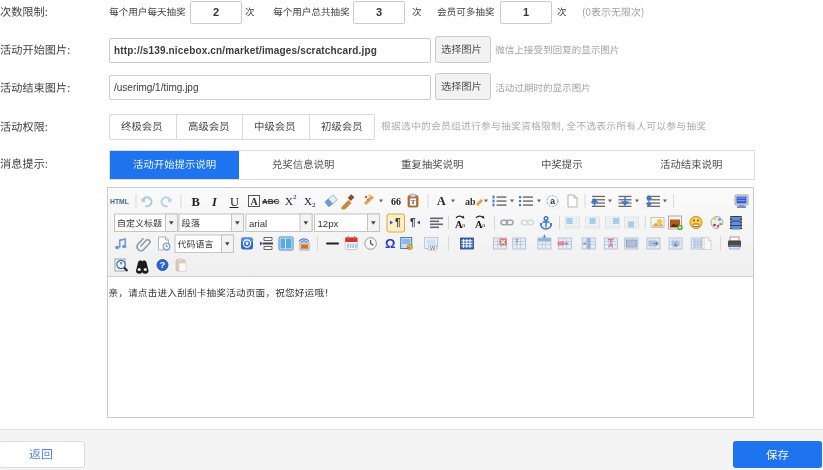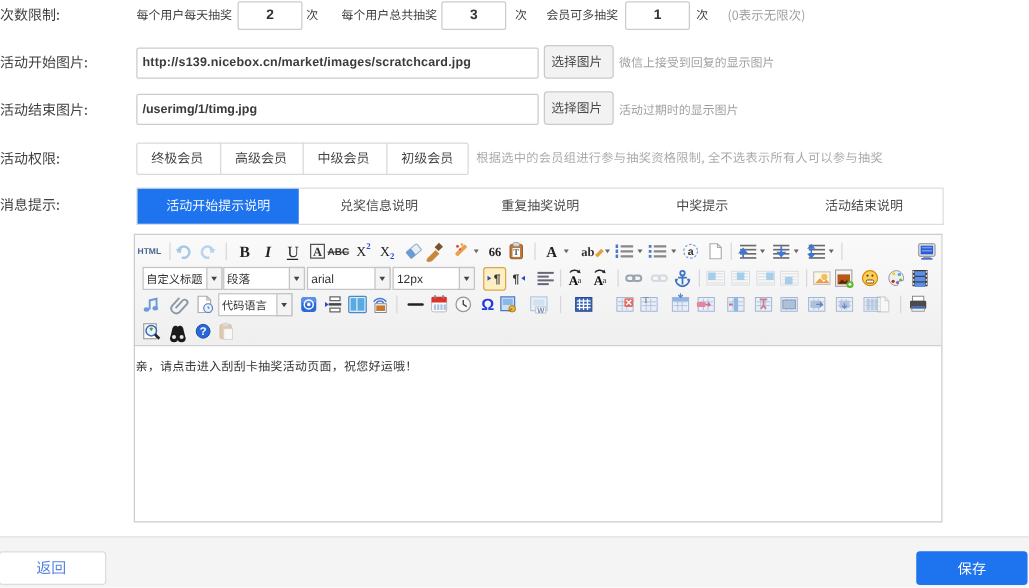--- a/index.html
+++ b/index.html
@@ -44,21 +44,21 @@
 <svg style="position:absolute;left:441.1px;top:44.2px;overflow:visible" width="40.8" height="11.8" viewBox="0 -8.98 40.8 11.83">
     <path d="M0.62 -7.80C1.21 -7.30 1.90 -6.58 2.20 -6.08L2.83 -6.56C2.50 -7.05 1.80 -7.75 1.20 -8.22ZM4.54 -8.26C4.30 -7.35 3.87 -6.45 3.32 -5.85C3.50 -5.76 3.83 -5.55 3.97 -5.44C4.21 -5.73 4.43 -6.08 4.64 -6.48H6.15V-4.99H3.26V-4.31H5.11C4.93 -2.97 4.51 -2.00 2.98 -1.46C3.15 -1.32 3.37 -1.04 3.45 -0.84C5.17 -1.51 5.68 -2.69 5.87 -4.31H6.92V-1.94C6.92 -1.17 7.09 -0.94 7.86 -0.94C8.01 -0.94 8.71 -0.94 8.86 -0.94C9.50 -0.94 9.71 -1.27 9.78 -2.57C9.56 -2.62 9.25 -2.73 9.10 -2.87C9.07 -1.80 9.03 -1.66 8.78 -1.66C8.63 -1.66 8.07 -1.66 7.97 -1.66C7.71 -1.66 7.68 -1.69 7.68 -1.94V-4.31H9.70V-4.99H6.91V-6.48H9.27V-7.15H6.91V-8.52H6.15V-7.15H4.94C5.07 -7.45 5.19 -7.78 5.28 -8.10ZM2.56 -4.65H0.57V-3.93H1.82V-0.84C1.38 -0.64 0.91 -0.27 0.45 0.15L0.96 0.81C1.55 0.18 2.10 -0.34 2.47 -0.34C2.70 -0.34 3.01 -0.05 3.41 0.19C4.09 0.59 4.93 0.69 6.11 0.69C7.11 0.69 8.84 0.64 9.63 0.59C9.64 0.36 9.77 -0.01 9.85 -0.20C8.84 -0.10 7.29 -0.03 6.13 -0.03C5.04 -0.03 4.19 -0.09 3.55 -0.46C3.07 -0.75 2.83 -0.99 2.56 -1.01Z M12.00 -8.55V-6.51H10.66V-5.80H12.00V-3.63C11.46 -3.46 10.96 -3.32 10.56 -3.21L10.76 -2.46L12.00 -2.86V-0.12C12.00 0.01 11.95 0.05 11.83 0.06C11.70 0.06 11.31 0.07 10.87 0.05C10.97 0.26 11.06 0.58 11.09 0.77C11.75 0.77 12.14 0.76 12.40 0.63C12.65 0.50 12.75 0.29 12.75 -0.12V-3.11L13.93 -3.49L13.83 -4.20L12.75 -3.86V-5.80H13.96V-6.51H12.75V-8.55ZM18.40 -7.33C18.03 -6.80 17.53 -6.33 16.95 -5.92C16.42 -6.33 15.97 -6.80 15.62 -7.33ZM14.23 -8.02V-7.33H14.89C15.26 -6.65 15.76 -6.05 16.36 -5.54C15.56 -5.06 14.66 -4.71 13.80 -4.49C13.94 -4.34 14.12 -4.05 14.20 -3.87C15.13 -4.15 16.08 -4.55 16.93 -5.1C17.72 -4.54 18.65 -4.13 19.66 -3.86C19.76 -4.06 19.98 -4.35 20.13 -4.50C19.17 -4.71 18.29 -5.05 17.54 -5.52C18.34 -6.14 19.03 -6.90 19.47 -7.80L19.01 -8.05L18.88 -8.02ZM16.52 -4.20V-3.30H14.45V-2.61H16.52V-1.56H13.93V-0.86H16.52V0.83H17.28V-0.86H19.96V-1.56H17.28V-2.61H19.22V-3.30H17.28V-4.20Z M24.22 -2.84C25.04 -2.67 26.08 -2.31 26.65 -2.02L26.96 -2.55C26.39 -2.81 25.36 -3.15 24.55 -3.31ZM23.20 -1.55C24.61 -1.37 26.37 -0.96 27.35 -0.62L27.69 -1.19C26.70 -1.51 24.93 -1.91 23.56 -2.07ZM21.25 -8.11V0.81H21.99V0.38H28.98V0.81H29.75V-8.11ZM21.99 -0.29V-7.42H28.98V-0.29ZM24.62 -7.22C24.11 -6.38 23.23 -5.58 22.35 -5.06C22.52 -4.96 22.78 -4.73 22.89 -4.61C23.20 -4.81 23.52 -5.05 23.83 -5.33C24.14 -5.00 24.52 -4.70 24.92 -4.42C24.06 -4.01 23.08 -3.71 22.17 -3.52C22.30 -3.38 22.47 -3.09 22.54 -2.90C23.54 -3.14 24.61 -3.51 25.58 -4.03C26.42 -3.58 27.39 -3.23 28.36 -3.01C28.45 -3.20 28.65 -3.46 28.79 -3.60C27.89 -3.76 26.99 -4.03 26.20 -4.40C26.96 -4.90 27.61 -5.48 28.03 -6.18L27.60 -6.43L27.48 -6.40H24.84C25.00 -6.59 25.14 -6.79 25.26 -6.99ZM24.25 -5.74 24.32 -5.81H26.96C26.60 -5.41 26.11 -5.05 25.56 -4.74C25.04 -5.03 24.59 -5.37 24.25 -5.74Z M32.43 -8.30V-4.90C32.43 -3.10 32.29 -1.21 30.98 0.23C31.18 0.36 31.45 0.65 31.58 0.83C32.52 -0.19 32.94 -1.43 33.10 -2.72H37.41V0.81H38.23V-3.50H33.19C33.22 -3.97 33.23 -4.43 33.23 -4.90V-5.14H39.81V-5.92H36.93V-8.55H36.12V-5.92H33.23V-8.30Z" fill="#4a4a4a"></path>
   </svg>
 <svg style="position:absolute;left:495.0px;top:45.0px;overflow:visible" width="124.8" height="11.1" viewBox="0 -8.45 124.8 11.14">
     <path d="M1.90 -8.06C1.55 -7.43 0.87 -6.65 0.26 -6.15C0.38 -6.02 0.56 -5.76 0.65 -5.60C1.34 -6.18 2.08 -7.04 2.56 -7.82ZM3.13 -3.05V-1.93C3.13 -1.26 3.05 -0.40 2.42 0.25C2.55 0.34 2.80 0.60 2.88 0.72C3.60 -0.02 3.76 -1.11 3.76 -1.92V-2.47H5.02V-1.37C5.02 -0.98 4.86 -0.83 4.75 -0.76C4.84 -0.61 4.97 -0.31 5.02 -0.15C5.15 -0.32 5.36 -0.50 6.52 -1.28C6.47 -1.41 6.38 -1.64 6.34 -1.81L5.61 -1.35V-3.05ZM7.07 -5.45H8.24C8.11 -4.28 7.91 -3.25 7.56 -2.38C7.29 -3.19 7.10 -4.10 6.97 -5.06ZM2.72 -4.28V-3.65H5.92V-3.76C6.05 -3.62 6.21 -3.44 6.27 -3.35C6.39 -3.55 6.50 -3.77 6.60 -4.00C6.75 -3.13 6.95 -2.33 7.21 -1.61C6.79 -0.84 6.23 -0.22 5.47 0.25C5.60 0.38 5.81 0.65 5.88 0.78C6.56 0.32 7.10 -0.24 7.52 -0.90C7.86 -0.21 8.28 0.34 8.82 0.72C8.92 0.55 9.14 0.28 9.30 0.16C8.70 -0.20 8.24 -0.80 7.89 -1.57C8.39 -2.63 8.69 -3.90 8.87 -5.45H9.22V-6.08H7.21C7.34 -6.68 7.43 -7.31 7.51 -7.95L6.84 -8.05C6.69 -6.56 6.43 -5.11 5.92 -4.10V-4.28ZM2.90 -7.28V-4.98H5.91V-7.28H5.38V-5.57H4.70V-8.06H4.14V-5.57H3.40V-7.28ZM2.10 -6.14C1.63 -5.12 0.88 -4.10 0.16 -3.41C0.28 -3.26 0.49 -2.93 0.57 -2.79C0.85 -3.07 1.13 -3.39 1.41 -3.76V0.74H2.07V-4.72C2.32 -5.11 2.55 -5.52 2.74 -5.92Z M13.26 -5.09V-4.50H17.94V-5.09ZM13.26 -3.73V-3.14H17.94V-3.73ZM12.57 -6.47V-5.86H18.69V-6.47ZM14.79 -7.82C15.05 -7.42 15.34 -6.87 15.47 -6.52L16.11 -6.81C15.98 -7.15 15.69 -7.67 15.41 -8.06ZM13.14 -2.33V0.76H13.76V0.38H17.38V0.73H18.03V-2.33ZM13.76 -0.21V-1.73H17.38V-0.21ZM12.05 -8.02C11.56 -6.57 10.77 -5.13 9.90 -4.19C10.03 -4.03 10.24 -3.67 10.31 -3.52C10.62 -3.87 10.93 -4.30 11.22 -4.75V0.79H11.88V-5.91C12.20 -6.52 12.48 -7.18 12.70 -7.83Z M23.29 -7.91V-0.41H19.68V0.30H28.32V-0.41H24.05V-4.23H27.65V-4.95H24.05V-7.91Z M33.17 -6.09C33.45 -5.71 33.74 -5.17 33.86 -4.83L34.44 -5.10C34.31 -5.43 34.01 -5.94 33.72 -6.32ZM30.33 -8.05V-6.12H29.19V-5.45H30.33V-3.33C29.85 -3.18 29.41 -3.05 29.06 -2.96L29.25 -2.25L30.33 -2.61V-0.08C30.33 0.03 30.28 0.07 30.17 0.07C30.06 0.07 29.72 0.07 29.34 0.06C29.43 0.25 29.52 0.56 29.54 0.73C30.10 0.74 30.46 0.72 30.68 0.60C30.91 0.48 31.00 0.29 31.00 -0.09V-2.83L31.95 -3.13L31.86 -3.81L31.00 -3.54V-5.45H31.96V-6.12H31.00V-8.05ZM34.25 -7.88C34.40 -7.63 34.56 -7.33 34.69 -7.05H32.47V-6.42H37.68V-7.05H35.45C35.30 -7.35 35.10 -7.70 34.91 -7.98ZM36.18 -6.31C36.00 -5.86 35.65 -5.23 35.36 -4.80H32.14V-4.18H37.93V-4.80H36.07C36.33 -5.18 36.61 -5.67 36.86 -6.11ZM36.14 -2.50C35.95 -1.90 35.66 -1.42 35.24 -1.03C34.70 -1.25 34.15 -1.44 33.63 -1.61C33.82 -1.88 34.02 -2.18 34.21 -2.50ZM32.64 -1.30C33.26 -1.11 33.95 -0.87 34.61 -0.59C33.94 -0.22 33.04 0.00 31.87 0.13C31.99 0.27 32.11 0.54 32.17 0.74C33.56 0.54 34.59 0.23 35.34 -0.27C36.13 0.07 36.83 0.45 37.30 0.78L37.77 0.24C37.30 -0.08 36.64 -0.42 35.91 -0.74C36.36 -1.20 36.67 -1.78 36.86 -2.50H38.04V-3.12H34.56C34.73 -3.42 34.87 -3.72 35.00 -4.01L34.32 -4.13C34.19 -3.82 34.02 -3.47 33.83 -3.12H32.01V-2.50H33.46C33.18 -2.06 32.89 -1.64 32.64 -1.30Z M46.27 -8.10C44.62 -7.74 41.66 -7.49 39.18 -7.39C39.25 -7.22 39.34 -6.95 39.35 -6.76C41.85 -6.87 44.84 -7.11 46.77 -7.51ZM42.54 -6.77C42.76 -6.32 42.96 -5.72 43.02 -5.34L43.69 -5.52C43.64 -5.89 43.42 -6.47 43.19 -6.92ZM45.82 -6.94C45.60 -6.44 45.24 -5.76 44.93 -5.28H40.72L41.28 -5.48C41.18 -5.82 40.88 -6.35 40.61 -6.74L39.99 -6.56C40.24 -6.17 40.52 -5.64 40.62 -5.28H39.09V-3.33H39.77V-4.65H46.60V-3.33H47.31V-5.28H45.66C45.96 -5.72 46.29 -6.23 46.56 -6.72ZM45.06 -2.89C44.61 -2.21 43.98 -1.67 43.22 -1.22C42.44 -1.68 41.80 -2.23 41.33 -2.89ZM40.26 -3.57V-2.89H40.66L40.56 -2.86C41.06 -2.07 41.73 -1.41 42.52 -0.87C41.46 -0.39 40.20 -0.08 38.89 0.09C39.04 0.24 39.23 0.55 39.31 0.73C40.71 0.50 42.05 0.13 43.21 -0.46C44.30 0.12 45.60 0.52 47.05 0.73C47.15 0.52 47.34 0.23 47.50 0.06C46.16 -0.09 44.95 -0.40 43.92 -0.87C44.87 -1.47 45.63 -2.26 46.13 -3.29L45.65 -3.59L45.52 -3.57Z M54.15 -7.23V-1.42H54.82V-7.23ZM56.05 -7.91V-0.35C56.05 -0.19 56.00 -0.14 55.84 -0.14C55.68 -0.13 55.15 -0.13 54.58 -0.15C54.70 0.03 54.81 0.36 54.85 0.56C55.55 0.56 56.06 0.54 56.36 0.42C56.64 0.30 56.75 0.09 56.75 -0.35V-7.91ZM48.59 -0.40 48.75 0.28C50.02 0.03 51.84 -0.30 53.55 -0.64L53.51 -1.27L51.50 -0.90V-2.40H53.42V-3.05H51.50V-4.08H50.82V-3.05H48.93V-2.40H50.82V-0.78ZM49.14 -4.21C49.37 -4.31 49.72 -4.35 52.73 -4.64C52.86 -4.42 52.98 -4.22 53.06 -4.05L53.61 -4.41C53.33 -4.96 52.70 -5.83 52.16 -6.47L51.63 -6.17C51.87 -5.88 52.12 -5.53 52.35 -5.21L49.90 -5.00C50.29 -5.52 50.68 -6.16 51.01 -6.79H53.61V-7.43H48.68V-6.79H50.20C49.90 -6.11 49.50 -5.50 49.36 -5.31C49.2 -5.08 49.05 -4.92 48.90 -4.89C48.98 -4.70 49.09 -4.36 49.14 -4.21Z M61.19 -4.8H63.53V-2.60H61.19ZM60.50 -5.45V-1.95H64.24V-5.45ZM58.38 -7.67V0.75H59.12V0.24H65.65V0.75H66.42V-7.67ZM59.12 -0.44V-6.95H65.65V-0.44Z M69.96 -4.24H74.42V-3.59H69.96ZM69.96 -5.36H74.42V-4.73H69.96ZM69.24 -5.89V-3.06H70.32C69.77 -2.33 68.92 -1.66 68.09 -1.21C68.24 -1.10 68.49 -0.86 68.61 -0.74C68.99 -0.97 69.39 -1.26 69.78 -1.59C70.18 -1.18 70.67 -0.81 71.25 -0.51C70.08 -0.17 68.78 0.02 67.51 0.12C67.63 0.28 67.75 0.58 67.79 0.76C69.25 0.62 70.77 0.34 72.07 -0.14C73.22 0.30 74.58 0.57 76.03 0.69C76.12 0.50 76.29 0.22 76.44 0.05C75.16 -0.01 73.96 -0.20 72.92 -0.49C73.80 -0.93 74.55 -1.48 75.05 -2.18L74.60 -2.48L74.48 -2.44H70.63C70.8 -2.63 70.95 -2.84 71.08 -3.04L71.03 -3.06H75.17V-5.89ZM69.76 -8.06C69.31 -7.11 68.48 -6.23 67.66 -5.66C67.80 -5.52 68.02 -5.23 68.12 -5.08C68.62 -5.47 69.12 -5.97 69.56 -6.52H75.85V-7.13H70.00C70.15 -7.37 70.30 -7.61 70.41 -7.86ZM73.92 -1.89C73.44 -1.44 72.79 -1.08 72.04 -0.79C71.32 -1.08 70.72 -1.44 70.27 -1.89Z M82.09 -4.06C82.62 -3.36 83.28 -2.4 83.56 -1.81L84.18 -2.19C83.86 -2.76 83.20 -3.69 82.65 -4.37ZM79.10 -8.08C79.02 -7.62 78.86 -6.98 78.71 -6.51H77.63V0.51H78.29V-0.24H80.97V-6.51H79.37C79.53 -6.93 79.71 -7.46 79.88 -7.94ZM78.29 -5.87H80.31V-3.84H78.29ZM78.29 -0.89V-3.21H80.31V-0.89ZM82.54 -8.10C82.23 -6.77 81.71 -5.45 81.05 -4.59C81.22 -4.50 81.52 -4.30 81.65 -4.18C81.98 -4.64 82.29 -5.23 82.56 -5.88H85.01C84.90 -2.03 84.74 -0.55 84.44 -0.23C84.32 -0.09 84.22 -0.06 84.02 -0.06C83.80 -0.06 83.23 -0.07 82.59 -0.12C82.73 0.05 82.81 0.36 82.83 0.56C83.37 0.59 83.94 0.61 84.26 0.58C84.61 0.54 84.82 0.47 85.04 0.18C85.43 -0.28 85.56 -1.77 85.70 -6.18C85.71 -6.27 85.71 -6.54 85.71 -6.54H82.81C82.97 -6.99 83.11 -7.47 83.23 -7.94Z M88.74 -5.47H93.66V-4.47H88.74ZM88.74 -7.01H93.66V-6.02H88.74ZM88.04 -7.59V-3.88H94.39V-7.59ZM94.27 -3.16C93.95 -2.55 93.37 -1.72 92.94 -1.20L93.50 -0.93C93.94 -1.44 94.48 -2.20 94.89 -2.88ZM87.59 -2.85C87.98 -2.23 88.44 -1.39 88.66 -0.89L89.25 -1.18C89.03 -1.67 88.55 -2.49 88.15 -3.09ZM91.88 -3.50V-0.37H90.46V-3.50H89.77V-0.37H86.78V0.31H95.61V-0.37H92.57V-3.50Z M98.24 -3.36C97.83 -2.28 97.12 -1.21 96.33 -0.53C96.51 -0.44 96.84 -0.23 96.99 -0.10C97.75 -0.84 98.51 -1.98 98.98 -3.16ZM102.56 -3.07C103.25 -2.15 103.98 -0.90 104.24 -0.09L104.96 -0.42C104.67 -1.23 103.92 -2.44 103.22 -3.35ZM97.43 -7.35V-6.64H104.18V-7.35ZM96.57 -5.02V-4.31H100.42V-0.18C100.42 -0.02 100.36 0.00 100.19 0.01C100.01 0.02 99.37 0.02 98.72 0.0C98.84 0.22 98.95 0.53 98.98 0.75C99.83 0.75 100.40 0.74 100.74 0.63C101.08 0.50 101.20 0.29 101.20 -0.17V-4.31H105.03V-5.02Z M109.19 -2.67C109.96 -2.51 110.94 -2.17 111.48 -1.91L111.78 -2.4C111.24 -2.64 110.27 -2.96 109.50 -3.11ZM108.23 -1.45C109.56 -1.29 111.22 -0.91 112.14 -0.58L112.46 -1.12C111.53 -1.43 109.87 -1.80 108.57 -1.94ZM106.40 -7.64V0.76H107.09V0.36H113.68V0.76H114.40V-7.64ZM107.09 -0.27V-6.98H113.68V-0.27ZM109.57 -6.79C109.09 -6.00 108.26 -5.26 107.44 -4.77C107.59 -4.67 107.84 -4.45 107.95 -4.33C108.23 -4.53 108.53 -4.76 108.83 -5.02C109.12 -4.71 109.47 -4.42 109.86 -4.16C109.04 -3.78 108.12 -3.49 107.27 -3.32C107.39 -3.18 107.54 -2.90 107.61 -2.73C108.55 -2.95 109.56 -3.31 110.47 -3.80C111.27 -3.36 112.18 -3.04 113.09 -2.84C113.18 -3.01 113.36 -3.26 113.50 -3.38C112.65 -3.54 111.81 -3.80 111.06 -4.14C111.78 -4.61 112.38 -5.16 112.79 -5.81L112.37 -6.05L112.27 -6.02H109.78C109.92 -6.21 110.06 -6.39 110.17 -6.58ZM109.22 -5.40 109.29 -5.47H111.78C111.43 -5.09 110.97 -4.76 110.45 -4.46C109.96 -4.74 109.54 -5.05 109.22 -5.40Z M116.92 -7.81V-4.61C116.92 -2.91 116.79 -1.14 115.56 0.22C115.74 0.34 116.00 0.61 116.13 0.78C117.01 -0.18 117.40 -1.35 117.56 -2.56H121.61V0.76H122.39V-3.30H117.63C117.66 -3.74 117.67 -4.17 117.67 -4.61V-4.83H123.86V-5.57H121.16V-8.05H120.40V-5.57H117.67V-7.81Z" fill="#9e9e9e"></path>
   </svg>
 <svg style="position:absolute;left:0.0px;top:81.7px;overflow:visible" width="70.3" height="13.0" viewBox="0 -9.86 70.3 12.99">
     <path d="M1.01 -8.66C1.70 -8.29 2.64 -7.76 3.11 -7.41L3.60 -8.10C3.12 -8.42 2.17 -8.93 1.48 -9.26ZM0.47 -5.58C1.15 -5.21 2.08 -4.68 2.54 -4.36L3.01 -5.06C2.53 -5.37 1.59 -5.88 0.92 -6.20ZM0.72 0.17 1.44 0.75C2.10 -0.29 2.88 -1.69 3.48 -2.87L2.86 -3.42C2.21 -2.16 1.33 -0.68 0.72 0.17ZM3.58 -6.12V-5.32H6.82V-3.46H4.39V0.88H5.17V0.40H9.17V0.82H9.97V-3.46H7.61V-5.32H10.71V-6.12H7.61V-8.08C8.59 -8.25 9.49 -8.46 10.23 -8.71L9.56 -9.36C8.32 -8.92 6.04 -8.56 4.11 -8.36C4.2 -8.17 4.31 -7.85 4.35 -7.64C5.15 -7.72 5.99 -7.82 6.82 -7.95V-6.12ZM5.17 -0.35V-2.68H9.17V-0.35Z M12.19 -8.48V-7.73H16.53V-8.48ZM18.51 -9.21C18.51 -8.42 18.51 -7.61 18.48 -6.82H16.87V-6.01H18.44C18.31 -3.46 17.86 -1.11 16.32 0.27C16.55 0.40 16.84 0.68 16.99 0.88C18.63 -0.68 19.11 -3.23 19.27 -6.01H20.94C20.82 -2.03 20.67 -0.54 20.37 -0.21C20.26 -0.07 20.13 -0.04 19.93 -0.04C19.70 -0.04 19.10 -0.04 18.48 -0.11C18.62 0.13 18.71 0.48 18.73 0.71C19.33 0.76 19.94 0.76 20.29 0.72C20.65 0.69 20.87 0.59 21.10 0.30C21.49 -0.19 21.62 -1.78 21.78 -6.39C21.78 -6.51 21.78 -6.82 21.78 -6.82H19.30C19.33 -7.61 19.34 -8.42 19.34 -9.21ZM12.19 -0.49 12.20 -0.50V-0.48C12.46 -0.63 12.86 -0.76 15.98 -1.46L16.19 -0.71L16.93 -0.96C16.72 -1.74 16.21 -3.08 15.79 -4.08L15.09 -3.89C15.32 -3.37 15.54 -2.75 15.74 -2.17L13.08 -1.61C13.51 -2.62 13.94 -3.87 14.22 -5.05H16.73V-5.82H11.80V-5.05H13.36C13.07 -3.74 12.6 -2.41 12.44 -2.04C12.25 -1.62 12.10 -1.32 11.92 -1.26C12.02 -1.06 12.15 -0.66 12.19 -0.49Z M22.79 -0.59 22.93 0.26C24.04 0.02 25.53 -0.29 26.94 -0.61L26.88 -1.38C25.37 -1.08 23.83 -0.76 22.79 -0.59ZM23.02 -4.78C23.19 -4.86 23.47 -4.91 24.89 -5.08C24.39 -4.37 23.92 -3.81 23.71 -3.60C23.34 -3.20 23.08 -2.93 22.82 -2.87C22.92 -2.65 23.06 -2.23 23.10 -2.06C23.37 -2.20 23.77 -2.29 26.90 -2.86C26.88 -3.04 26.84 -3.38 26.85 -3.60L24.36 -3.20C25.26 -4.17 26.15 -5.36 26.91 -6.57L26.14 -7.04C25.92 -6.64 25.68 -6.23 25.42 -5.84L23.93 -5.72C24.59 -6.65 25.24 -7.84 25.74 -8.98L24.88 -9.34C24.43 -8.03 23.63 -6.64 23.37 -6.28C23.13 -5.92 22.93 -5.66 22.73 -5.62C22.83 -5.38 22.98 -4.96 23.02 -4.78ZM29.55 -9.41V-7.90H26.96V-7.10H29.55V-5.35H27.24V-4.54H32.77V-5.35H30.41V-7.10H32.96V-7.90H30.41V-9.41ZM27.54 -3.40V0.88H28.35V0.40H31.65V0.84H32.49V-3.40ZM28.35 -0.35V-2.64H31.65V-0.35Z M35.22 -6.20V-2.97H38.30C37.26 -1.79 35.59 -0.71 34.04 -0.17C34.23 -0.01 34.49 0.31 34.63 0.51C36.08 -0.05 37.64 -1.11 38.75 -2.34V0.89H39.61V-2.39C40.72 -1.14 42.31 -0.05 43.81 0.53C43.94 0.31 44.21 -0.02 44.41 -0.19C42.83 -0.71 41.13 -1.79 40.09 -2.97H43.22V-6.20H39.61V-7.42H43.98V-8.22H39.61V-9.39H38.75V-8.22H34.45V-7.42H38.75V-6.20ZM36.03 -5.45H38.75V-3.72H36.03ZM39.61 -5.45H42.35V-3.72H39.61Z M49.0 -3.12C49.89 -2.93 51.03 -2.54 51.66 -2.22L52.01 -2.8C51.38 -3.09 50.25 -3.46 49.35 -3.64ZM47.87 -1.70C49.42 -1.51 51.36 -1.06 52.43 -0.68L52.80 -1.31C51.72 -1.66 49.78 -2.10 48.27 -2.27ZM45.74 -8.91V0.89H46.54V0.42H54.23V0.89H55.07V-8.91ZM46.54 -0.32V-8.15H54.23V-0.32ZM49.43 -7.92C48.87 -7.01 47.91 -6.13 46.95 -5.56C47.12 -5.45 47.42 -5.19 47.54 -5.06C47.87 -5.28 48.22 -5.55 48.57 -5.85C48.91 -5.49 49.32 -5.16 49.77 -4.86C48.82 -4.41 47.74 -4.07 46.74 -3.87C46.89 -3.71 47.07 -3.39 47.15 -3.19C48.24 -3.44 49.42 -3.86 50.48 -4.43C51.41 -3.93 52.48 -3.55 53.54 -3.31C53.64 -3.51 53.86 -3.80 54.01 -3.95C53.03 -4.13 52.04 -4.43 51.17 -4.83C52.01 -5.38 52.71 -6.02 53.18 -6.78L52.70 -7.06L52.58 -7.03H49.68C49.85 -7.24 50.00 -7.45 50.14 -7.68ZM49.03 -6.30 49.11 -6.38H52.01C51.60 -5.94 51.07 -5.55 50.46 -5.20C49.89 -5.53 49.40 -5.90 49.03 -6.30Z M58.01 -9.11V-5.38C58.01 -3.40 57.85 -1.33 56.42 0.25C56.63 0.40 56.94 0.71 57.08 0.91C58.11 -0.21 58.57 -1.57 58.75 -2.99H63.48V0.89H64.38V-3.85H58.84C58.87 -4.36 58.88 -4.87 58.88 -5.38V-5.64H66.11V-6.50H62.95V-9.39H62.07V-6.50H58.88V-9.11Z M68.75 -4.36C69.16 -4.36 69.49 -4.68 69.49 -5.15C69.49 -5.61 69.16 -5.93 68.75 -5.93C68.34 -5.93 68.01 -5.61 68.01 -5.15C68.01 -4.68 68.34 -4.36 68.75 -4.36ZM68.75 0.14C69.16 0.14 69.49 -0.16 69.49 -0.62C69.49 -1.09 69.16 -1.41 68.75 -1.41C68.34 -1.41 68.01 -1.09 68.01 -0.62C68.01 -0.16 68.34 0.14 68.75 0.14Z" fill="#404040"></path>
   </svg>
 <div class="inp" style="left:109px;top:75px;width:322px;height:25px"></div>
-<div class="abs" style="left:114px;top:75px;height:35px;line-height:25px;font-size:10px;font-weight:bold;color:#3b3b3b">/userimg/1/timg.jpg</div>
+<div class="abs" style="left:114px;top:75px;height:35px;line-height:25px;font-size:10px;font-weight:normal;color:#3b3b3b">/userimg/1/timg.jpg</div>
 <div class="abs" style="left:435px;top:73px;width:56px;height:27px;border:1px solid #c9c9c9;background:#f2f2f2;border-radius:3px"></div>
 <svg style="position:absolute;left:441.1px;top:81.2px;overflow:visible" width="40.8" height="11.8" viewBox="0 -8.98 40.8 11.83">
     <path d="M0.62 -7.80C1.21 -7.30 1.90 -6.58 2.20 -6.08L2.83 -6.56C2.50 -7.05 1.80 -7.75 1.20 -8.22ZM4.54 -8.26C4.30 -7.35 3.87 -6.45 3.32 -5.85C3.50 -5.76 3.83 -5.55 3.97 -5.44C4.21 -5.73 4.43 -6.08 4.64 -6.48H6.15V-4.99H3.26V-4.31H5.11C4.93 -2.97 4.51 -2.00 2.98 -1.46C3.15 -1.32 3.37 -1.04 3.45 -0.84C5.17 -1.51 5.68 -2.69 5.87 -4.31H6.92V-1.94C6.92 -1.17 7.09 -0.94 7.86 -0.94C8.01 -0.94 8.71 -0.94 8.86 -0.94C9.50 -0.94 9.71 -1.27 9.78 -2.57C9.56 -2.62 9.25 -2.73 9.10 -2.87C9.07 -1.80 9.03 -1.66 8.78 -1.66C8.63 -1.66 8.07 -1.66 7.97 -1.66C7.71 -1.66 7.68 -1.69 7.68 -1.94V-4.31H9.70V-4.99H6.91V-6.48H9.27V-7.15H6.91V-8.52H6.15V-7.15H4.94C5.07 -7.45 5.19 -7.78 5.28 -8.10ZM2.56 -4.65H0.57V-3.93H1.82V-0.84C1.38 -0.64 0.91 -0.27 0.45 0.15L0.96 0.81C1.55 0.18 2.10 -0.34 2.47 -0.34C2.70 -0.34 3.01 -0.05 3.41 0.19C4.09 0.59 4.93 0.69 6.11 0.69C7.11 0.69 8.84 0.64 9.63 0.59C9.64 0.36 9.77 -0.01 9.85 -0.20C8.84 -0.10 7.29 -0.03 6.13 -0.03C5.04 -0.03 4.19 -0.09 3.55 -0.46C3.07 -0.75 2.83 -0.99 2.56 -1.01Z M12.00 -8.55V-6.51H10.66V-5.80H12.00V-3.63C11.46 -3.46 10.96 -3.32 10.56 -3.21L10.76 -2.46L12.00 -2.86V-0.12C12.00 0.01 11.95 0.05 11.83 0.06C11.70 0.06 11.31 0.07 10.87 0.05C10.97 0.26 11.06 0.58 11.09 0.77C11.75 0.77 12.14 0.76 12.40 0.63C12.65 0.50 12.75 0.29 12.75 -0.12V-3.11L13.93 -3.49L13.83 -4.20L12.75 -3.86V-5.80H13.96V-6.51H12.75V-8.55ZM18.40 -7.33C18.03 -6.80 17.53 -6.33 16.95 -5.92C16.42 -6.33 15.97 -6.80 15.62 -7.33ZM14.23 -8.02V-7.33H14.89C15.26 -6.65 15.76 -6.05 16.36 -5.54C15.56 -5.06 14.66 -4.71 13.80 -4.49C13.94 -4.34 14.12 -4.05 14.20 -3.87C15.13 -4.15 16.08 -4.55 16.93 -5.1C17.72 -4.54 18.65 -4.13 19.66 -3.86C19.76 -4.06 19.98 -4.35 20.13 -4.50C19.17 -4.71 18.29 -5.05 17.54 -5.52C18.34 -6.14 19.03 -6.90 19.47 -7.80L19.01 -8.05L18.88 -8.02ZM16.52 -4.20V-3.30H14.45V-2.61H16.52V-1.56H13.93V-0.86H16.52V0.83H17.28V-0.86H19.96V-1.56H17.28V-2.61H19.22V-3.30H17.28V-4.20Z M24.22 -2.84C25.04 -2.67 26.08 -2.31 26.65 -2.02L26.96 -2.55C26.39 -2.81 25.36 -3.15 24.55 -3.31ZM23.20 -1.55C24.61 -1.37 26.37 -0.96 27.35 -0.62L27.69 -1.19C26.70 -1.51 24.93 -1.91 23.56 -2.07ZM21.25 -8.11V0.81H21.99V0.38H28.98V0.81H29.75V-8.11ZM21.99 -0.29V-7.42H28.98V-0.29ZM24.62 -7.22C24.11 -6.38 23.23 -5.58 22.35 -5.06C22.52 -4.96 22.78 -4.73 22.89 -4.61C23.20 -4.81 23.52 -5.05 23.83 -5.33C24.14 -5.00 24.52 -4.70 24.92 -4.42C24.06 -4.01 23.08 -3.71 22.17 -3.52C22.30 -3.38 22.47 -3.09 22.54 -2.90C23.54 -3.14 24.61 -3.51 25.58 -4.03C26.42 -3.58 27.39 -3.23 28.36 -3.01C28.45 -3.20 28.65 -3.46 28.79 -3.60C27.89 -3.76 26.99 -4.03 26.20 -4.40C26.96 -4.90 27.61 -5.48 28.03 -6.18L27.60 -6.43L27.48 -6.40H24.84C25.00 -6.59 25.14 -6.79 25.26 -6.99ZM24.25 -5.74 24.32 -5.81H26.96C26.60 -5.41 26.11 -5.05 25.56 -4.74C25.04 -5.03 24.59 -5.37 24.25 -5.74Z M32.43 -8.30V-4.90C32.43 -3.10 32.29 -1.21 30.98 0.23C31.18 0.36 31.45 0.65 31.58 0.83C32.52 -0.19 32.94 -1.43 33.10 -2.72H37.41V0.81H38.23V-3.50H33.19C33.22 -3.97 33.23 -4.43 33.23 -4.90V-5.14H39.81V-5.92H36.93V-8.55H36.12V-5.92H33.23V-8.30Z" fill="#4a4a4a"></path>
   </svg>
 <svg style="position:absolute;left:495.0px;top:82.5px;overflow:visible" width="96.0" height="11.1" viewBox="0 -8.45 96.0 11.14">
     <path d="M0.87 -7.43C1.45 -7.11 2.26 -6.65 2.66 -6.35L3.09 -6.95C2.67 -7.21 1.86 -7.66 1.27 -7.93ZM0.40 -4.79C0.98 -4.47 1.78 -4.01 2.17 -3.74L2.58 -4.33C2.16 -4.60 1.36 -5.03 0.79 -5.31ZM0.62 0.15 1.23 0.64C1.80 -0.24 2.47 -1.44 2.98 -2.46L2.45 -2.93C1.90 -1.85 1.14 -0.58 0.62 0.15ZM3.07 -5.25V-4.56H5.84V-2.96H3.76V0.75H4.43V0.34H7.86V0.71H8.55V-2.96H6.52V-4.56H9.18V-5.25H6.52V-6.93C7.36 -7.07 8.14 -7.25 8.77 -7.46L8.19 -8.02C7.13 -7.65 5.18 -7.34 3.52 -7.17C3.59 -7.00 3.69 -6.72 3.73 -6.55C4.41 -6.62 5.13 -6.71 5.84 -6.81V-5.25ZM4.43 -0.30V-2.30H7.86V-0.30Z M10.45 -7.27V-6.63H14.16V-7.27ZM15.86 -7.90C15.86 -7.21 15.86 -6.52 15.84 -5.84H14.46V-5.15H15.81C15.69 -2.96 15.31 -0.96 13.99 0.24C14.18 0.34 14.43 0.58 14.56 0.75C15.97 -0.58 16.38 -2.77 16.52 -5.15H17.95C17.84 -1.74 17.72 -0.47 17.46 -0.18C17.36 -0.06 17.26 -0.03 17.08 -0.03C16.88 -0.03 16.37 -0.03 15.84 -0.09C15.96 0.11 16.04 0.41 16.06 0.61C16.56 0.65 17.09 0.65 17.39 0.62C17.70 0.59 17.89 0.50 18.08 0.25C18.42 -0.16 18.53 -1.52 18.67 -5.48C18.67 -5.58 18.67 -5.84 18.67 -5.84H16.55C16.56 -6.52 16.57 -7.21 16.57 -7.90ZM10.45 -0.42 10.46 -0.43V-0.41C10.68 -0.54 11.03 -0.65 13.69 -1.25L13.88 -0.61L14.51 -0.82C14.33 -1.49 13.90 -2.63 13.53 -3.50L12.94 -3.34C13.13 -2.88 13.32 -2.36 13.49 -1.86L11.21 -1.38C11.58 -2.24 11.95 -3.32 12.19 -4.32H14.34V-4.99H10.11V-4.32H11.45C11.20 -3.20 10.79 -2.07 10.66 -1.75C10.50 -1.39 10.37 -1.13 10.22 -1.08C10.31 -0.91 10.41 -0.56 10.45 -0.42Z M19.95 -7.43C20.49 -6.93 21.11 -6.23 21.37 -5.77L21.98 -6.20C21.68 -6.65 21.05 -7.32 20.51 -7.80ZM22.85 -4.57C23.34 -3.98 23.93 -3.13 24.20 -2.63L24.80 -3.00C24.52 -3.50 23.92 -4.31 23.43 -4.89ZM21.71 -4.46H19.68V-3.79H21.00V-1.27C20.57 -1.12 20.07 -0.69 19.55 -0.13L20.05 0.54C20.54 -0.11 21.01 -0.68 21.33 -0.68C21.55 -0.68 21.85 -0.35 22.26 -0.10C22.93 0.31 23.74 0.41 24.93 0.41C25.85 0.41 27.55 0.36 28.23 0.32C28.24 0.10 28.36 -0.25 28.45 -0.45C27.52 -0.35 26.07 -0.26 24.95 -0.26C23.87 -0.26 23.05 -0.34 22.42 -0.72C22.09 -0.92 21.89 -1.11 21.71 -1.22ZM26.11 -8.03V-6.33H22.38V-5.65H26.11V-1.84C26.11 -1.67 26.04 -1.62 25.85 -1.61C25.66 -1.60 24.98 -1.60 24.28 -1.63C24.39 -1.42 24.50 -1.10 24.54 -0.89C25.44 -0.89 26.03 -0.90 26.37 -1.02C26.71 -1.14 26.84 -1.35 26.84 -1.84V-5.65H28.17V-6.33H26.84V-8.03Z M30.50 -1.37C30.22 -0.72 29.71 -0.08 29.17 0.34C29.34 0.45 29.63 0.65 29.76 0.76C30.28 0.28 30.84 -0.45 31.19 -1.18ZM31.88 -1.07C32.25 -0.62 32.69 0.00 32.87 0.40L33.46 0.05C33.26 -0.33 32.82 -0.93 32.43 -1.37ZM37.00 -6.93V-5.38H35.04V-6.93ZM34.36 -7.58V-4.09C34.36 -2.71 34.29 -0.88 33.48 0.39C33.64 0.47 33.94 0.68 34.06 0.80C34.63 -0.10 34.88 -1.33 34.98 -2.49H37.00V-0.16C37.00 -0.00 36.95 0.02 36.81 0.03C36.67 0.04 36.18 0.04 35.67 0.02C35.76 0.22 35.87 0.53 35.90 0.72C36.60 0.72 37.06 0.72 37.33 0.59C37.61 0.48 37.69 0.25 37.69 -0.15V-7.58ZM37.00 -4.74V-3.14H35.02C35.04 -3.48 35.04 -3.80 35.04 -4.09V-4.74ZM32.51 -7.94V-6.78H30.76V-7.94H30.11V-6.78H29.29V-6.14H30.11V-2.21H29.16V-1.57H33.89V-2.21H33.18V-6.14H33.89V-6.78H33.18V-7.94ZM30.76 -6.14H32.51V-5.28H30.76ZM30.76 -4.71H32.51V-3.77H30.76ZM30.76 -3.18H32.51V-2.21H30.76Z M42.95 -4.33C43.45 -3.59 44.11 -2.58 44.41 -1.99L45.05 -2.36C44.72 -2.94 44.06 -3.92 43.54 -4.65ZM41.51 -3.85V-1.67H39.86V-3.85ZM41.51 -4.50H39.86V-6.60H41.51ZM39.17 -7.25V-0.24H39.86V-1.01H42.18V-7.25ZM45.73 -8.01V-6.14H42.62V-5.43H45.73V-0.31C45.73 -0.12 45.65 -0.05 45.46 -0.05C45.25 -0.03 44.54 -0.03 43.79 -0.06C43.90 0.14 44.01 0.47 44.06 0.67C45.02 0.67 45.63 0.66 45.98 0.53C46.32 0.42 46.46 0.21 46.46 -0.31V-5.43H47.63V-6.14H46.46V-8.01Z M53.29 -4.06C53.82 -3.36 54.48 -2.4 54.76 -1.81L55.38 -2.19C55.06 -2.76 54.40 -3.69 53.85 -4.37ZM50.30 -8.08C50.22 -7.62 50.06 -6.98 49.91 -6.51H48.83V0.51H49.49V-0.24H52.17V-6.51H50.57C50.73 -6.93 50.91 -7.46 51.08 -7.94ZM49.49 -5.87H51.51V-3.84H49.49ZM49.49 -0.89V-3.21H51.51V-0.89ZM53.74 -8.10C53.43 -6.77 52.91 -5.45 52.25 -4.59C52.42 -4.50 52.72 -4.30 52.85 -4.18C53.18 -4.64 53.49 -5.23 53.76 -5.88H56.21C56.10 -2.03 55.94 -0.55 55.64 -0.23C55.52 -0.09 55.42 -0.06 55.22 -0.06C55.00 -0.06 54.43 -0.07 53.79 -0.12C53.93 0.05 54.01 0.36 54.03 0.56C54.57 0.59 55.14 0.61 55.46 0.58C55.81 0.54 56.02 0.47 56.24 0.18C56.63 -0.28 56.76 -1.77 56.90 -6.18C56.91 -6.27 56.91 -6.54 56.91 -6.54H54.01C54.17 -6.99 54.31 -7.47 54.43 -7.94Z M59.94 -5.47H64.86V-4.47H59.94ZM59.94 -7.01H64.86V-6.02H59.94ZM59.24 -7.59V-3.88H65.59V-7.59ZM65.47 -3.16C65.15 -2.55 64.57 -1.72 64.14 -1.20L64.70 -0.93C65.14 -1.44 65.68 -2.20 66.09 -2.88ZM58.79 -2.85C59.18 -2.23 59.64 -1.39 59.86 -0.89L60.45 -1.18C60.24 -1.67 59.75 -2.49 59.35 -3.09ZM63.08 -3.50V-0.37H61.66V-3.50H60.97V-0.37H57.98V0.31H66.81V-0.37H63.77V-3.50Z M69.44 -3.36C69.03 -2.28 68.32 -1.21 67.53 -0.53C67.71 -0.44 68.04 -0.23 68.19 -0.10C68.95 -0.84 69.71 -1.98 70.18 -3.16ZM73.76 -3.07C74.45 -2.15 75.18 -0.90 75.44 -0.09L76.16 -0.42C75.87 -1.23 75.12 -2.44 74.42 -3.35ZM68.63 -7.35V-6.64H75.38V-7.35ZM67.77 -5.02V-4.31H71.62V-0.18C71.62 -0.02 71.56 0.00 71.39 0.01C71.21 0.02 70.57 0.02 69.92 0.0C70.04 0.22 70.15 0.53 70.18 0.75C71.04 0.75 71.60 0.74 71.94 0.63C72.28 0.50 72.40 0.29 72.40 -0.17V-4.31H76.23V-5.02Z M80.39 -2.67C81.16 -2.51 82.14 -2.17 82.68 -1.91L82.98 -2.4C82.44 -2.64 81.47 -2.96 80.70 -3.11ZM79.44 -1.45C80.76 -1.29 82.42 -0.91 83.34 -0.58L83.66 -1.12C82.73 -1.43 81.07 -1.80 79.77 -1.94ZM77.60 -7.64V0.76H78.29V0.36H84.88V0.76H85.60V-7.64ZM78.29 -0.27V-6.98H84.88V-0.27ZM80.77 -6.79C80.29 -6.00 79.46 -5.26 78.64 -4.77C78.79 -4.67 79.04 -4.45 79.15 -4.33C79.44 -4.53 79.73 -4.76 80.03 -5.02C80.32 -4.71 80.67 -4.42 81.06 -4.16C80.24 -3.78 79.32 -3.49 78.47 -3.32C78.59 -3.18 78.74 -2.90 78.81 -2.73C79.75 -2.95 80.76 -3.31 81.67 -3.80C82.47 -3.36 83.38 -3.04 84.29 -2.84C84.38 -3.01 84.56 -3.26 84.70 -3.38C83.85 -3.54 83.01 -3.80 82.26 -4.14C82.98 -4.61 83.58 -5.16 83.99 -5.81L83.57 -6.05L83.47 -6.02H80.98C81.12 -6.21 81.26 -6.39 81.37 -6.58ZM80.42 -5.40 80.49 -5.47H82.98C82.63 -5.09 82.17 -4.76 81.65 -4.46C81.16 -4.74 80.74 -5.05 80.42 -5.40Z M88.12 -7.81V-4.61C88.12 -2.91 87.99 -1.14 86.76 0.22C86.94 0.34 87.20 0.61 87.33 0.78C88.21 -0.18 88.60 -1.35 88.76 -2.56H92.81V0.76H93.59V-3.30H88.83C88.86 -3.74 88.87 -4.17 88.87 -4.61V-4.83H95.06V-5.57H92.36V-8.05H91.60V-5.57H88.87V-7.81Z" fill="#9e9e9e"></path>
   </svg>
 <svg style="position:absolute;left:0.0px;top:120.7px;overflow:visible" width="47.9" height="13.0" viewBox="0 -9.86 47.9 12.99">
     <path d="M1.01 -8.66C1.70 -8.29 2.64 -7.76 3.11 -7.41L3.60 -8.10C3.12 -8.42 2.17 -8.93 1.48 -9.26ZM0.47 -5.58C1.15 -5.21 2.08 -4.68 2.54 -4.36L3.01 -5.06C2.53 -5.37 1.59 -5.88 0.92 -6.20ZM0.72 0.17 1.44 0.75C2.10 -0.29 2.88 -1.69 3.48 -2.87L2.86 -3.42C2.21 -2.16 1.33 -0.68 0.72 0.17ZM3.58 -6.12V-5.32H6.82V-3.46H4.39V0.88H5.17V0.40H9.17V0.82H9.97V-3.46H7.61V-5.32H10.71V-6.12H7.61V-8.08C8.59 -8.25 9.49 -8.46 10.23 -8.71L9.56 -9.36C8.32 -8.92 6.04 -8.56 4.11 -8.36C4.2 -8.17 4.31 -7.85 4.35 -7.64C5.15 -7.72 5.99 -7.82 6.82 -7.95V-6.12ZM5.17 -0.35V-2.68H9.17V-0.35Z M12.19 -8.48V-7.73H16.53V-8.48ZM18.51 -9.21C18.51 -8.42 18.51 -7.61 18.48 -6.82H16.87V-6.01H18.44C18.31 -3.46 17.86 -1.11 16.32 0.27C16.55 0.40 16.84 0.68 16.99 0.88C18.63 -0.68 19.11 -3.23 19.27 -6.01H20.94C20.82 -2.03 20.67 -0.54 20.37 -0.21C20.26 -0.07 20.13 -0.04 19.93 -0.04C19.70 -0.04 19.10 -0.04 18.48 -0.11C18.62 0.13 18.71 0.48 18.73 0.71C19.33 0.76 19.94 0.76 20.29 0.72C20.65 0.69 20.87 0.59 21.10 0.30C21.49 -0.19 21.62 -1.78 21.78 -6.39C21.78 -6.51 21.78 -6.82 21.78 -6.82H19.30C19.33 -7.61 19.34 -8.42 19.34 -9.21ZM12.19 -0.49 12.20 -0.50V-0.48C12.46 -0.63 12.86 -0.76 15.98 -1.46L16.19 -0.71L16.93 -0.96C16.72 -1.74 16.21 -3.08 15.79 -4.08L15.09 -3.89C15.32 -3.37 15.54 -2.75 15.74 -2.17L13.08 -1.61C13.51 -2.62 13.94 -3.87 14.22 -5.05H16.73V-5.82H11.80V-5.05H13.36C13.07 -3.74 12.6 -2.41 12.44 -2.04C12.25 -1.62 12.10 -1.32 11.92 -1.26C12.02 -1.06 12.15 -0.66 12.19 -0.49Z M31.95 -7.56C31.59 -5.61 30.92 -3.98 30.02 -2.71C29.18 -4.00 28.67 -5.56 28.31 -7.56ZM27.13 -8.37V-7.56H27.52C27.93 -5.25 28.50 -3.48 29.48 -2.01C28.62 -1.00 27.60 -0.26 26.49 0.19C26.68 0.34 26.91 0.68 27.02 0.88C28.13 0.36 29.14 -0.35 30.00 -1.33C30.68 -0.49 31.55 0.24 32.63 0.95C32.76 0.70 33.01 0.42 33.24 0.25C32.11 -0.41 31.23 -1.15 30.54 -2.00C31.67 -3.53 32.49 -5.6 32.87 -8.24L32.34 -8.41L32.2 -8.37ZM24.77 -9.40V-7.03H22.91V-6.24H24.57C24.16 -4.69 23.38 -2.91 22.61 -1.97C22.76 -1.75 22.99 -1.38 23.10 -1.14C23.73 -1.94 24.33 -3.32 24.77 -4.71V0.88H25.60V-4.81C26.08 -4.2 26.72 -3.33 26.98 -2.91L27.48 -3.66C27.21 -3.98 25.96 -5.43 25.60 -5.77V-6.24H27.10V-7.03H25.60V-9.40Z M34.63 -8.94V0.87H35.38V-8.18H37.00C36.76 -7.43 36.44 -6.45 36.12 -5.65C36.92 -4.76 37.12 -3.98 37.12 -3.37C37.12 -3.02 37.06 -2.71 36.89 -2.58C36.79 -2.53 36.66 -2.49 36.54 -2.48C36.36 -2.47 36.14 -2.48 35.88 -2.49C36.01 -2.28 36.09 -1.96 36.09 -1.75C36.34 -1.74 36.63 -1.74 36.84 -1.78C37.08 -1.80 37.28 -1.87 37.43 -1.98C37.75 -2.21 37.87 -2.68 37.87 -3.29C37.87 -3.99 37.68 -4.80 36.88 -5.74C37.25 -6.64 37.66 -7.73 37.99 -8.65L37.44 -8.98L37.31 -8.94ZM42.68 -6.11V-4.72H39.37V-6.11ZM42.68 -6.82H39.37V-8.17H42.68ZM38.51 0.89C38.72 0.75 39.08 0.62 41.39 0.0C41.37 -0.17 41.35 -0.52 41.36 -0.76L39.37 -0.27V-3.98H40.45C41.01 -1.75 42.07 -0.03 43.83 0.81C43.95 0.58 44.21 0.25 44.40 0.08C43.51 -0.27 42.78 -0.90 42.23 -1.70C42.85 -2.07 43.59 -2.56 44.16 -3.03L43.61 -3.62C43.16 -3.21 42.45 -2.68 41.86 -2.30C41.58 -2.81 41.36 -3.38 41.19 -3.98H43.48V-8.91H38.55V-0.59C38.55 -0.12 38.31 0.10 38.14 0.20C38.27 0.36 38.44 0.70 38.51 0.89Z M46.35 -4.36C46.76 -4.36 47.09 -4.68 47.09 -5.15C47.09 -5.61 46.76 -5.93 46.35 -5.93C45.94 -5.93 45.61 -5.61 45.61 -5.15C45.61 -4.68 45.94 -4.36 46.35 -4.36ZM46.35 0.14C46.76 0.14 47.09 -0.16 47.09 -0.62C47.09 -1.09 46.76 -1.41 46.35 -1.41C45.94 -1.41 45.61 -1.09 45.61 -0.62C45.61 -0.16 45.94 0.14 46.35 0.14Z" fill="#404040"></path>
   </svg>

